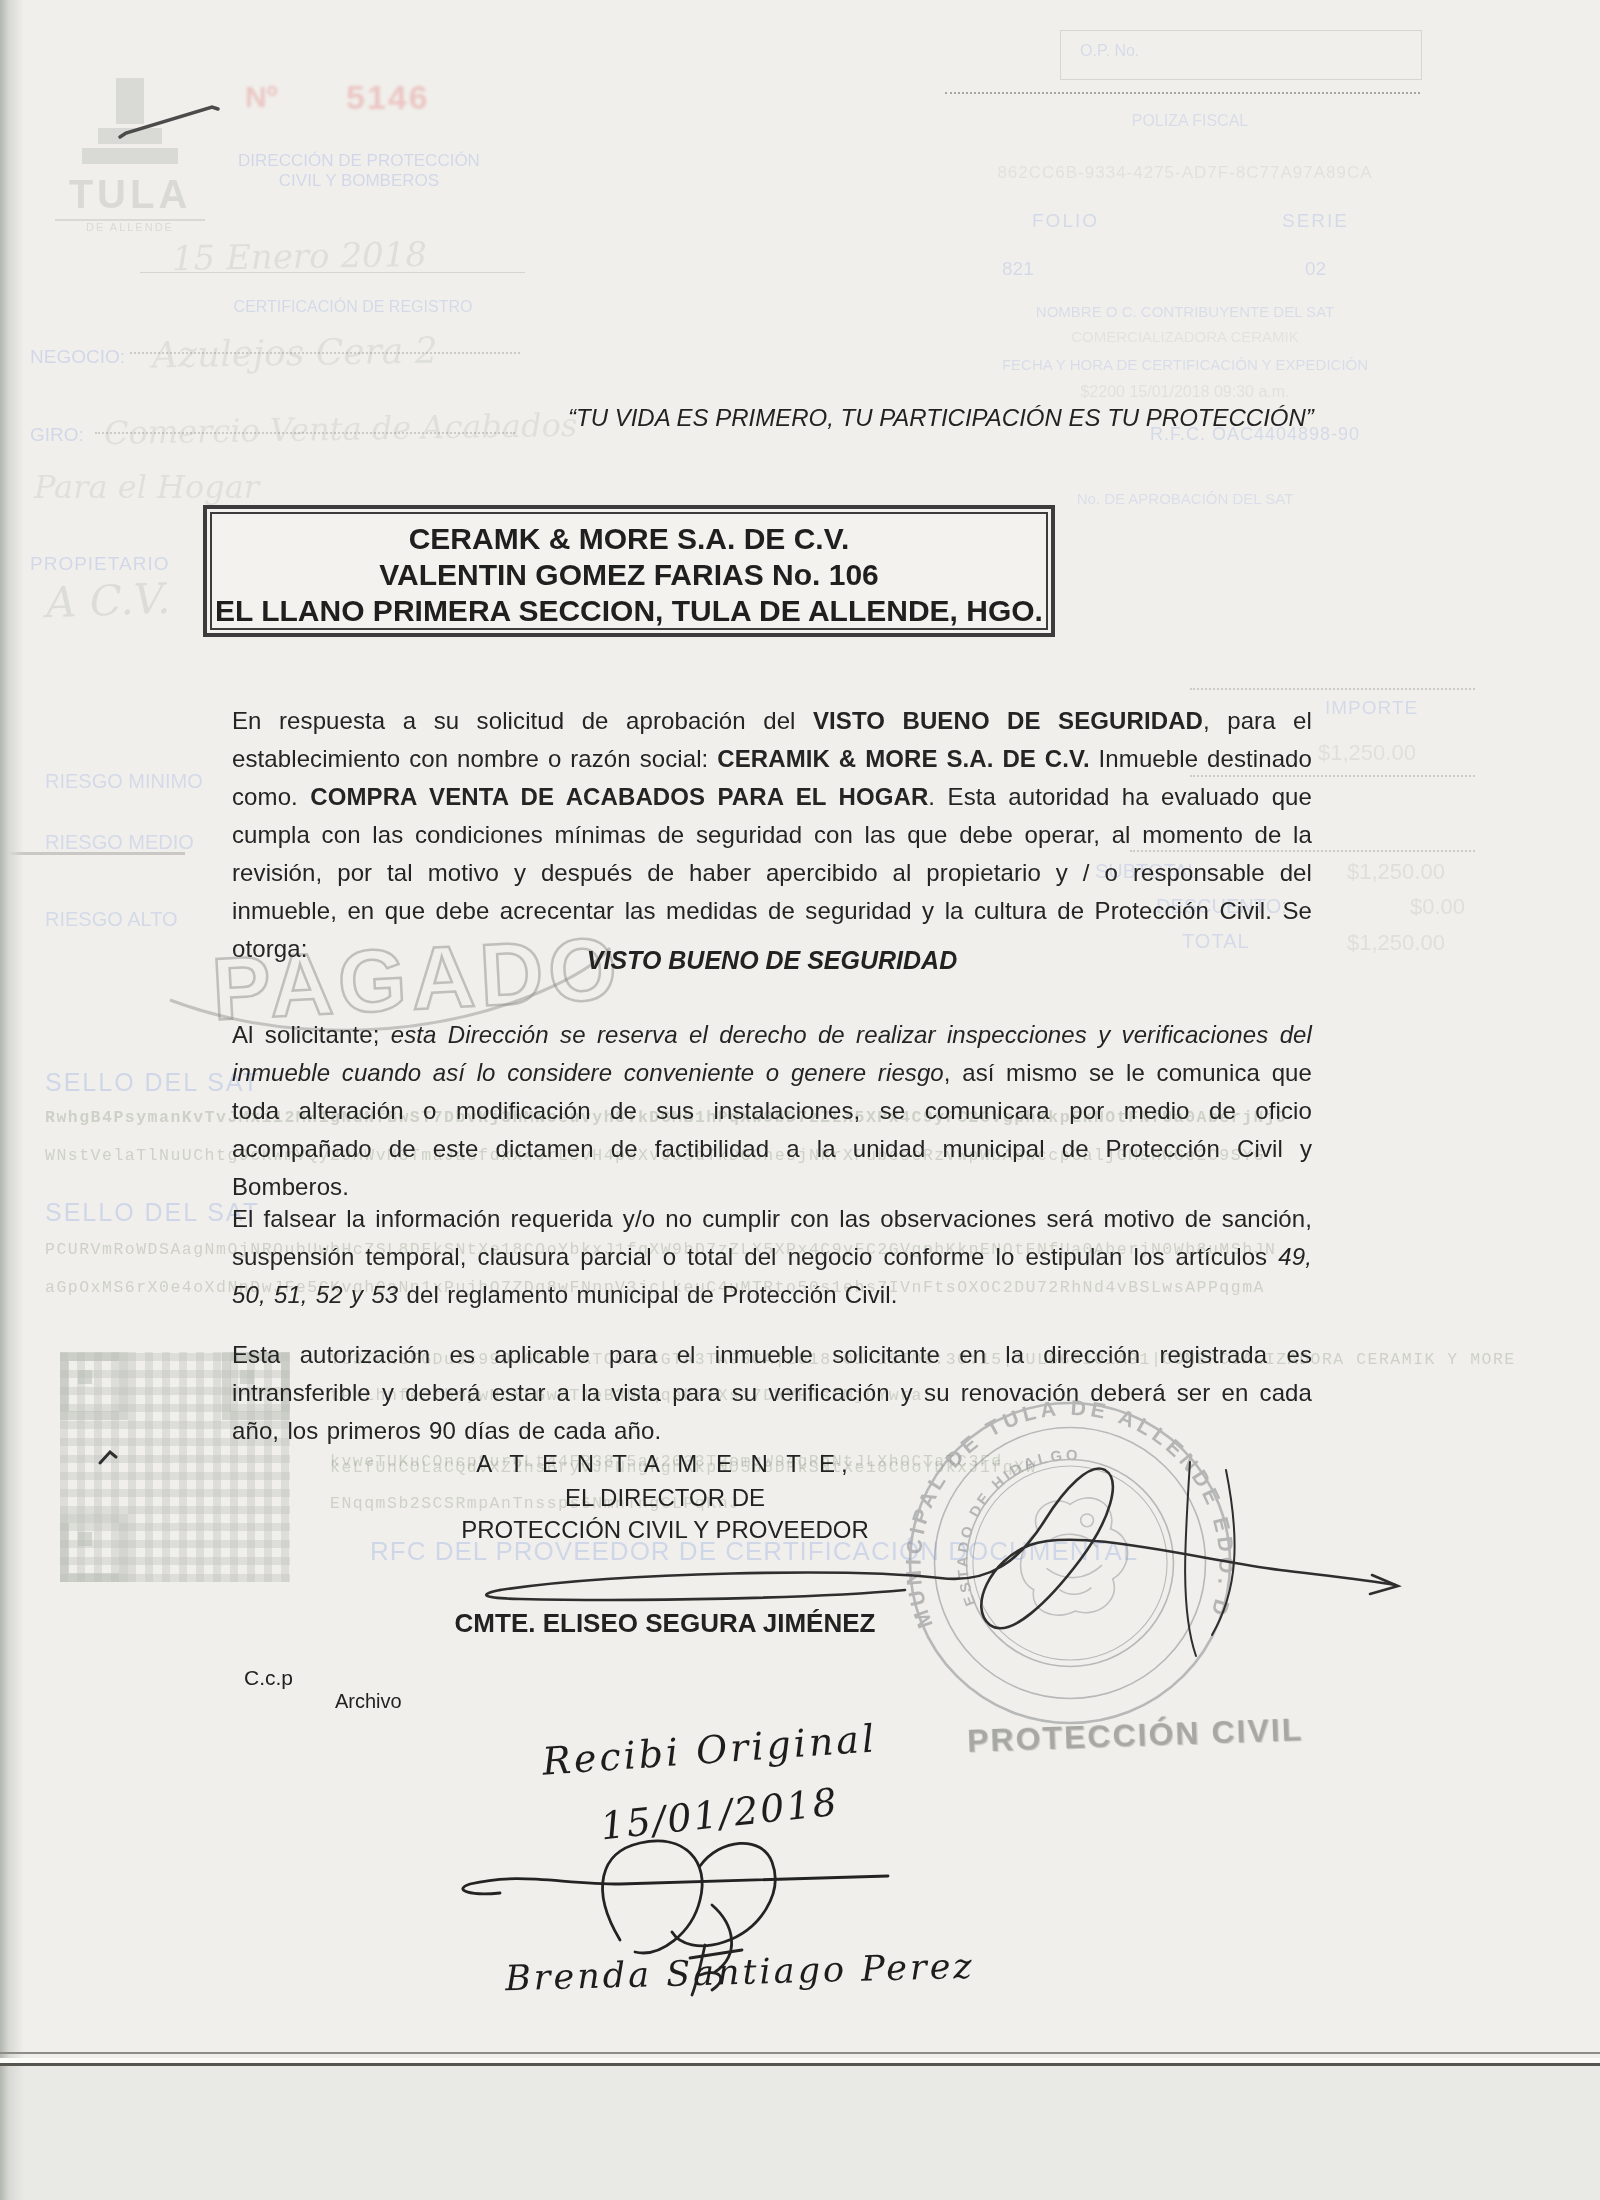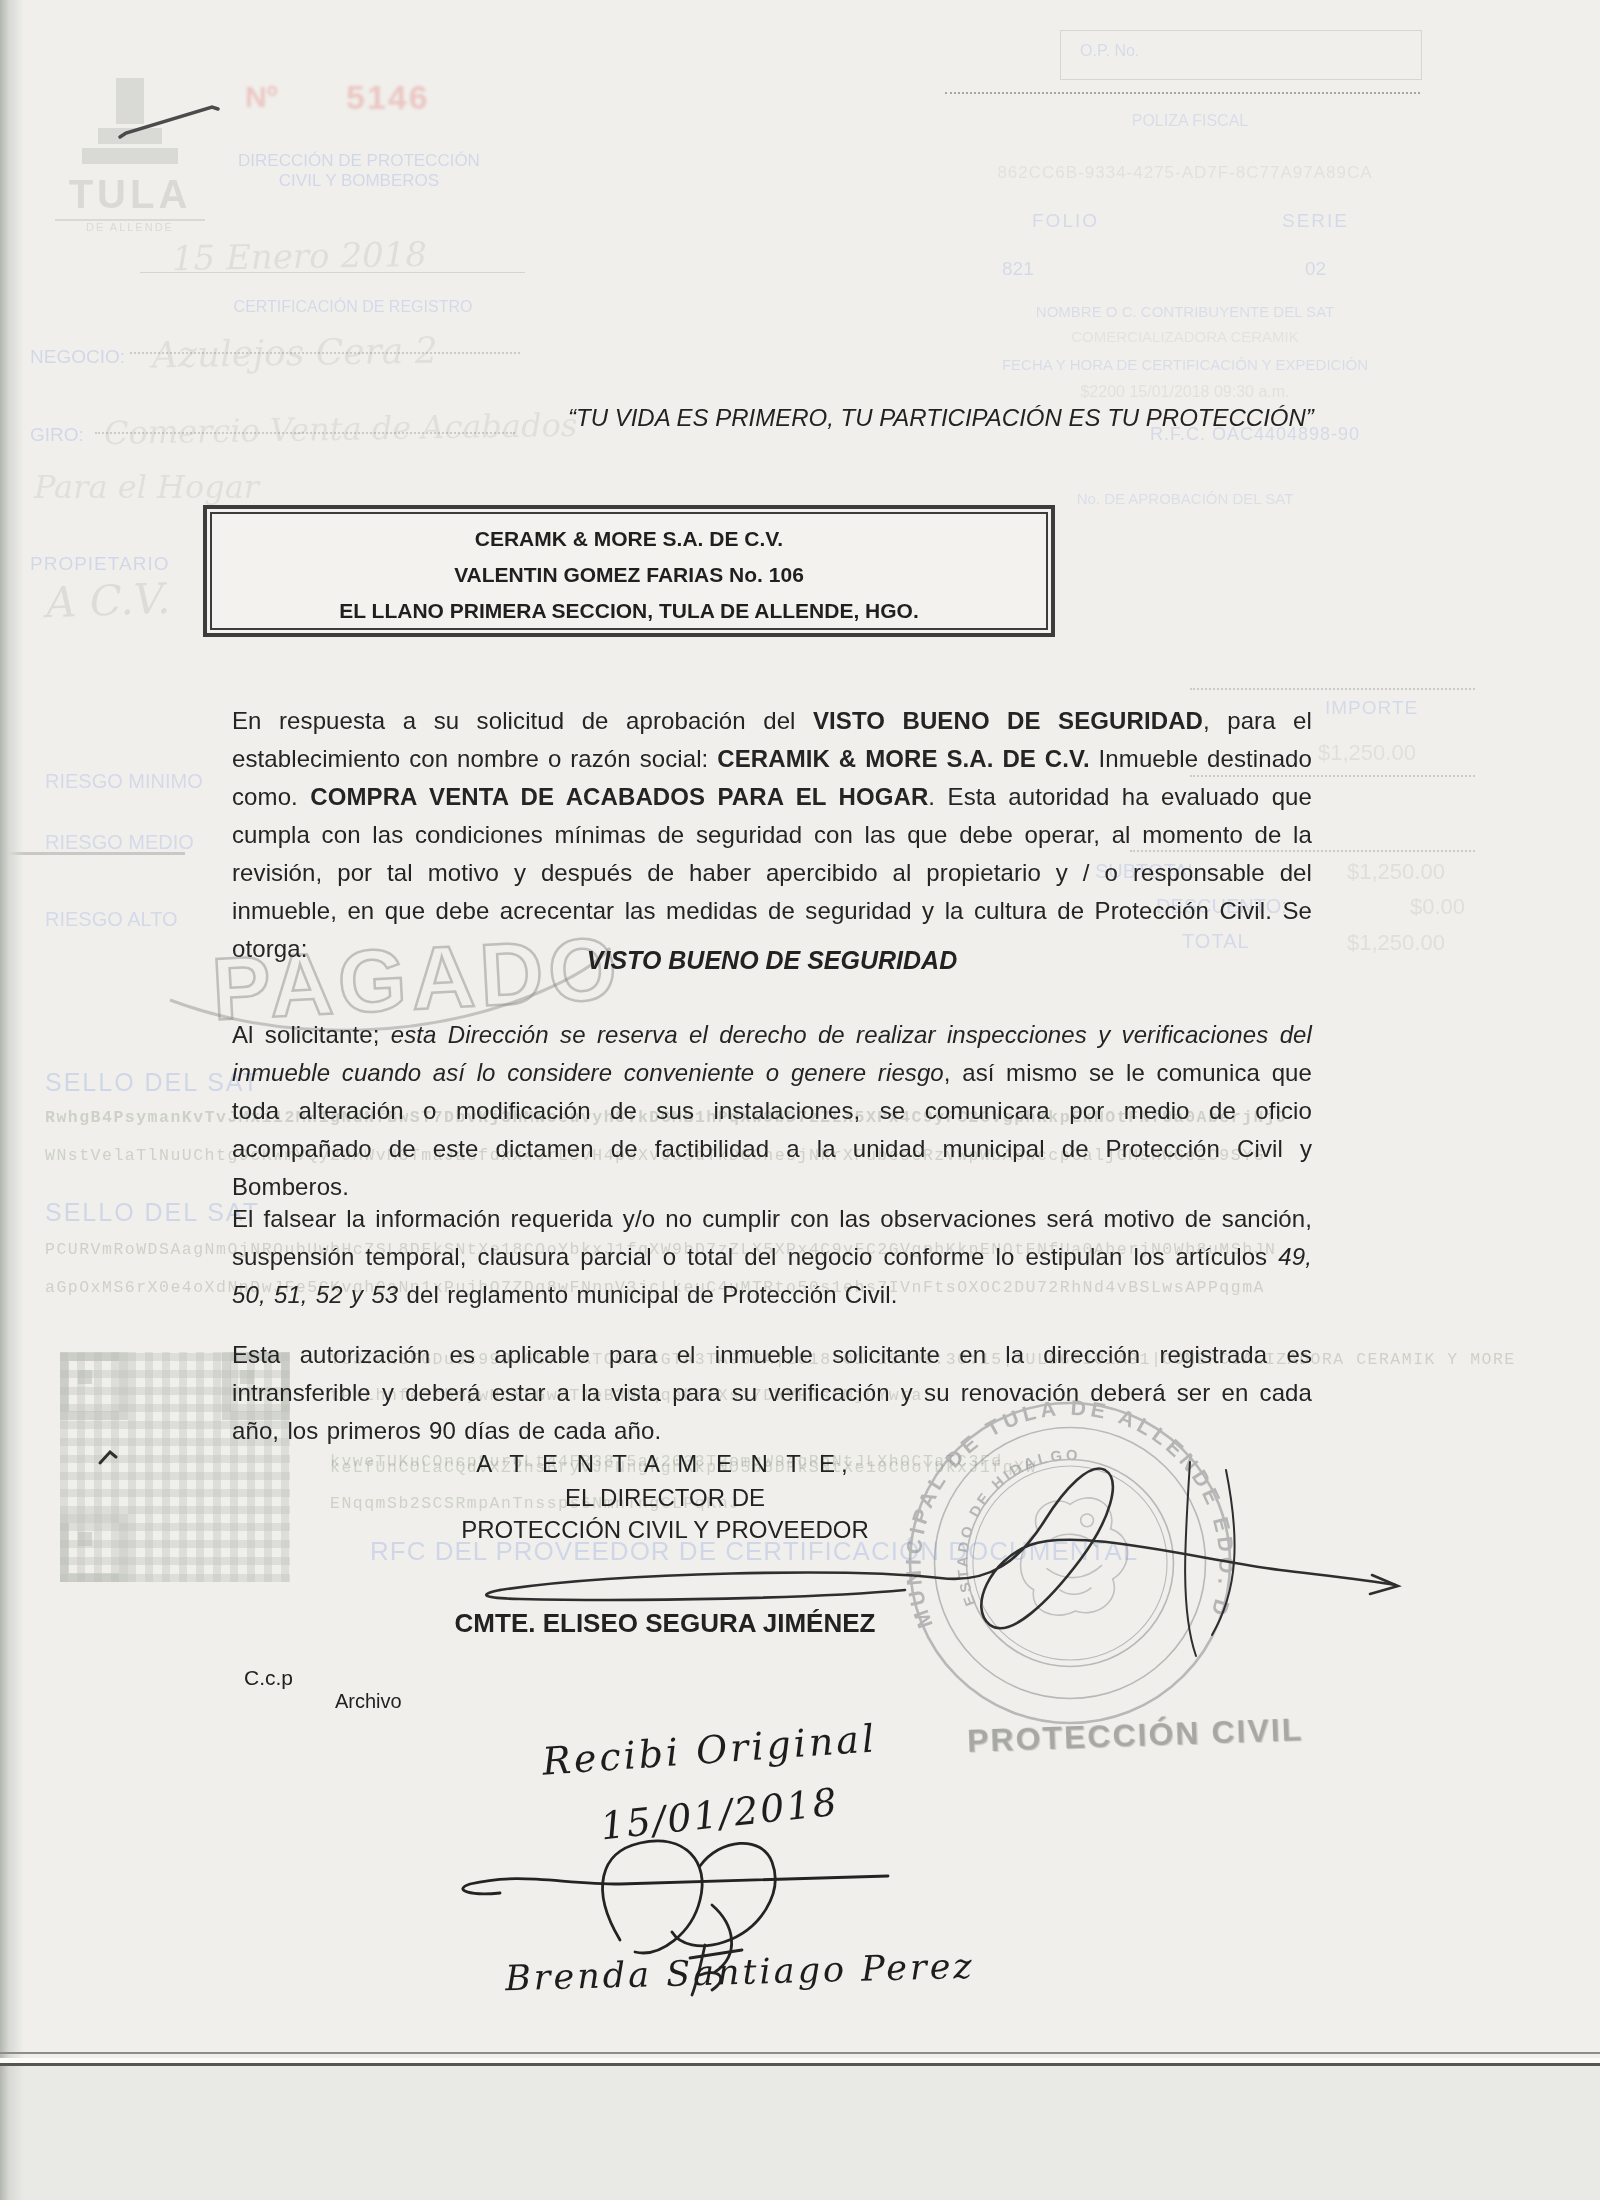--- a/index.html
+++ b/index.html
@@ -8,21 +8,21 @@
   .abs{position:absolute;}
   
   .para{position:absolute;left:232px;width:1080px;font-size:24px;line-height:38px;
         text-align:justify;color:#242424;letter-spacing:.1px;word-spacing:1.5px;z-index:5;}
   .b{font-weight:bold;}
   .i{font-style:italic;}
   .dateline{position:absolute;left:788px;top:372px;font-size:25px;white-space:nowrap;z-index:5;}
   .motto{position:absolute;left:568px;top:404px;font-size:24px;font-style:italic;white-space:nowrap;z-index:5;}
   .recipbox{position:absolute;left:203px;top:505px;width:844px;height:124px;border:4px solid #3c3c3c;z-index:5;background:rgba(248,248,245,.35);}
   .recipbox .inner{position:absolute;inset:3px;border:2px solid #3c3c3c;text-align:center;padding-top:7px;}
-  .recipbox .line{font-size:21px;font-weight:bold;line-height:36px;color:#1f1f1f;}
+  .recipbox .line{font-size:30px;font-weight:bold;line-height:36px;color:#1f1f1f;}
   .heading{position:absolute;left:232px;top:946px;width:1080px;text-align:center;
            font-size:25px;font-weight:bold;font-style:italic;z-index:5;}
   .closing{position:absolute;left:380px;top:1450px;width:570px;text-align:center;z-index:5;}
   .closing .l1{font-size:24px;letter-spacing:6px;}
   .closing .l2{font-size:24px;margin-top:6px;}
   .closing .l3{font-size:24px;margin-top:4px;}
   .signername{position:absolute;left:380px;top:1608px;width:570px;text-align:center;
               font-size:26px;font-weight:bold;z-index:7;}
   .ccp{position:absolute;left:244px;top:1666px;font-size:21px;z-index:5;}
   .ccp2{position:absolute;left:335px;top:1690px;font-size:20px;z-index:5;}

